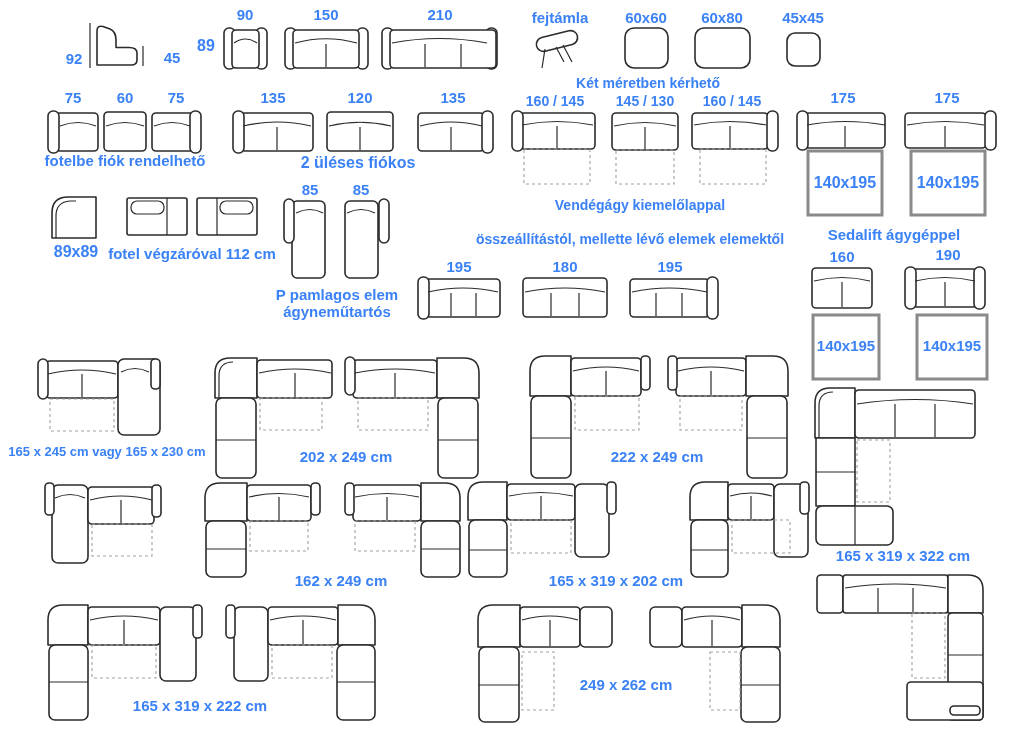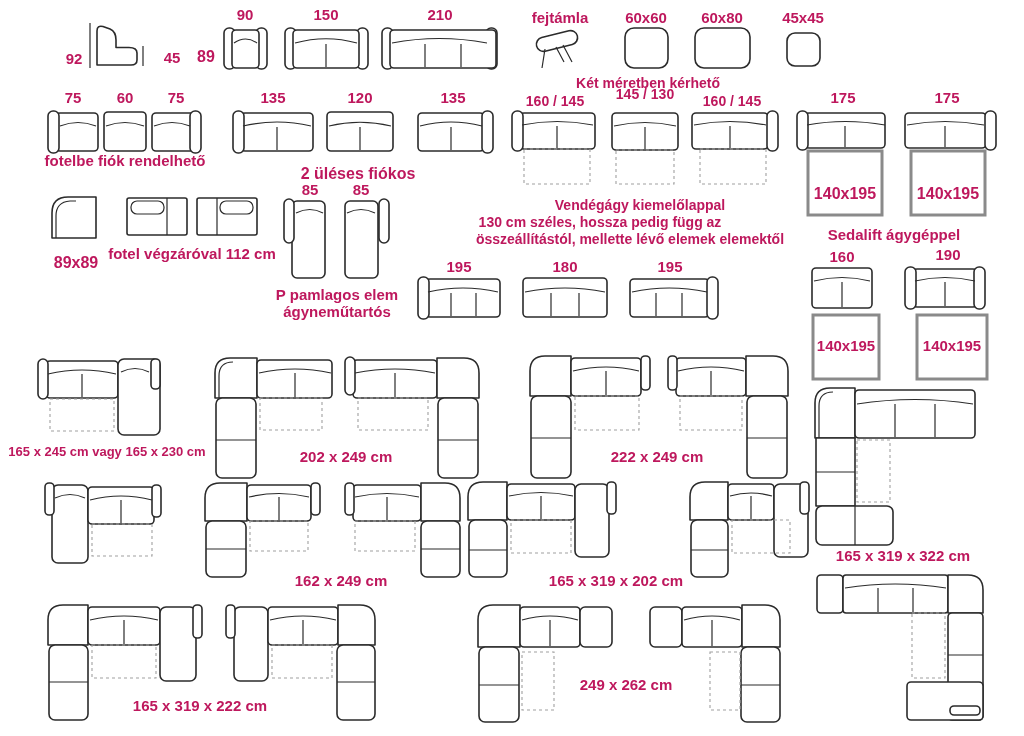--- a/index.html
+++ b/index.html
@@ -4,22 +4,22 @@
 <style>
   html,body{margin:0;padding:0;background:#fff;}
   #sheet{position:relative;width:1024px;height:736px;background:#fff;overflow:hidden;
          font-family:"Liberation Sans",sans-serif;}
   #cv{position:absolute;left:0;top:0;}
   .s{fill:#fff;stroke:#2b2b2b;stroke-width:1.6;stroke-linejoin:round;}
   .t{fill:none;stroke:#2b2b2b;stroke-width:1.2;stroke-linejoin:round;}
   .d{fill:none;stroke:#a0a0a0;stroke-width:1.1;stroke-dasharray:3 3;}
   .g{fill:#fff;stroke:#8a8a8a;stroke-width:3;}
   .lb{position:absolute;transform:translateX(-50%);font-weight:bold;font-size:15px;
-      color:#be185d;white-space:nowrap;line-height:1.1;}
-  .s13{font-size:13px;} .s14{font-size:14px;text-align:center;} .s16{font-size:16px;margin-top:11px;}
+      color:#3b82f6;white-space:nowrap;line-height:1.1;}
+  .s13{font-size:13px;} .s14{font-size:14px;text-align:center;} .s16{font-size:16px;}
   .noc{transform:none;}
 </style>
 </head>
 <body>
 
 <div id="sheet">
 
 <svg id="cv" width="1024" height="736" viewBox="0 0 1024 736">
 
   <g>
@@ -392,38 +392,37 @@
 <span class="lb" style="left:125px;top:90px">60</span>
 <span class="lb" style="left:176px;top:90px">75</span>
 <span class="lb" style="left:125px;top:153px">fotelbe fiók rendelhető</span>
 
 <span class="lb" style="left:273px;top:90px">135</span>
 <span class="lb" style="left:360px;top:90px">120</span>
 <span class="lb" style="left:453px;top:90px">135</span>
 <span class="lb s16" style="left:358px;top:154px">2 üléses fiókos</span>
 
 <span class="lb s14" style="left:555px;top:94px">160 / 145</span>
-<span class="lb s14" style="left:645px;top:87px">145 / 130</span>
+<span class="lb s14" style="left:645px;top:94px">145 / 130</span>
 <span class="lb s14" style="left:732px;top:94px">160 / 145</span>
 
 <span class="lb" style="left:843px;top:90px">175</span>
 <span class="lb" style="left:947px;top:90px">175</span>
 <span class="lb s16" style="left:845px;top:174px">140x195</span>
 <span class="lb s16" style="left:948px;top:174px">140x195</span>
 <span class="lb" style="left:894px;top:227px">Sedalift ágygéppel</span>
 
 <span class="lb s16" style="left:76px;top:243px">89x89</span>
 <span class="lb" style="left:192px;top:246px">fotel végzáróval 112 cm</span>
 <span class="lb" style="left:310px;top:182px">85</span>
 <span class="lb" style="left:361px;top:182px">85</span>
 <span class="lb" style="left:337px;top:287px">P pamlagos elem</span>
 <span class="lb" style="left:337px;top:304px">ágyneműtartós</span>
 
 <span class="lb s14" style="left:640px;top:198px">Vendégágy kiemelőlappal</span>
-<span class="lb s14" style="left:600px;top:215px">130 cm széles, hossza pedig függ az</span>
 <span class="lb s14" style="left:630px;top:232px">összeállítástól, mellette lévő elemek elemektől</span>
 
 <span class="lb" style="left:459px;top:259px">195</span>
 <span class="lb" style="left:565px;top:259px">180</span>
 <span class="lb" style="left:670px;top:259px">195</span>
 
 <span class="lb" style="left:842px;top:249px">160</span>
 <span class="lb" style="left:948px;top:247px">190</span>
 <span class="lb" style="left:846px;top:338px">140x195</span>
 <span class="lb" style="left:952px;top:338px">140x195</span>

